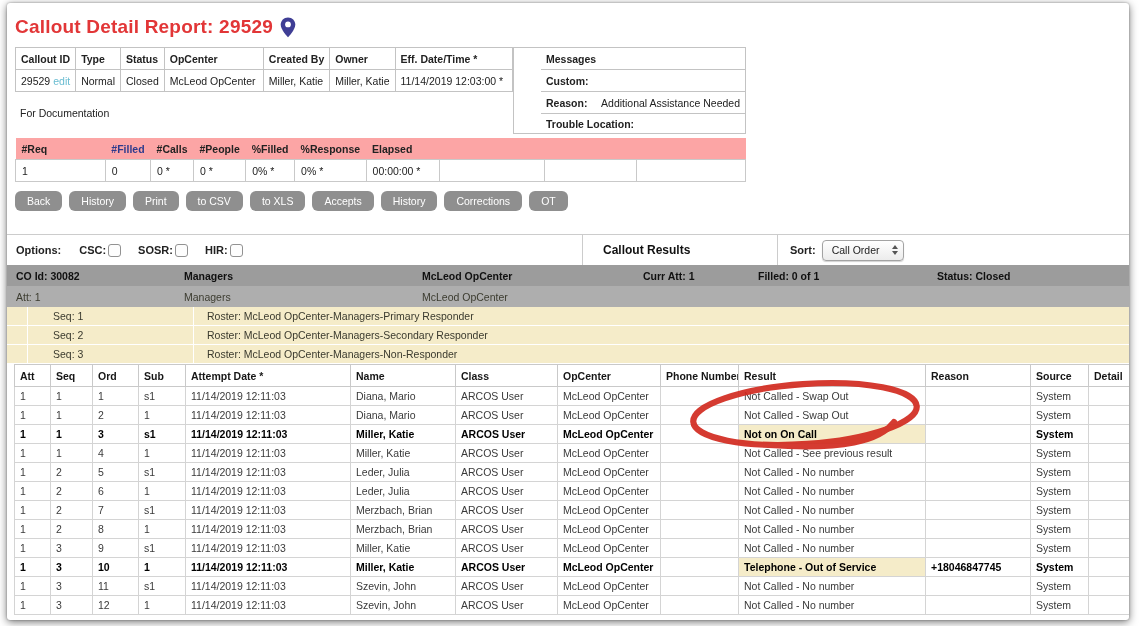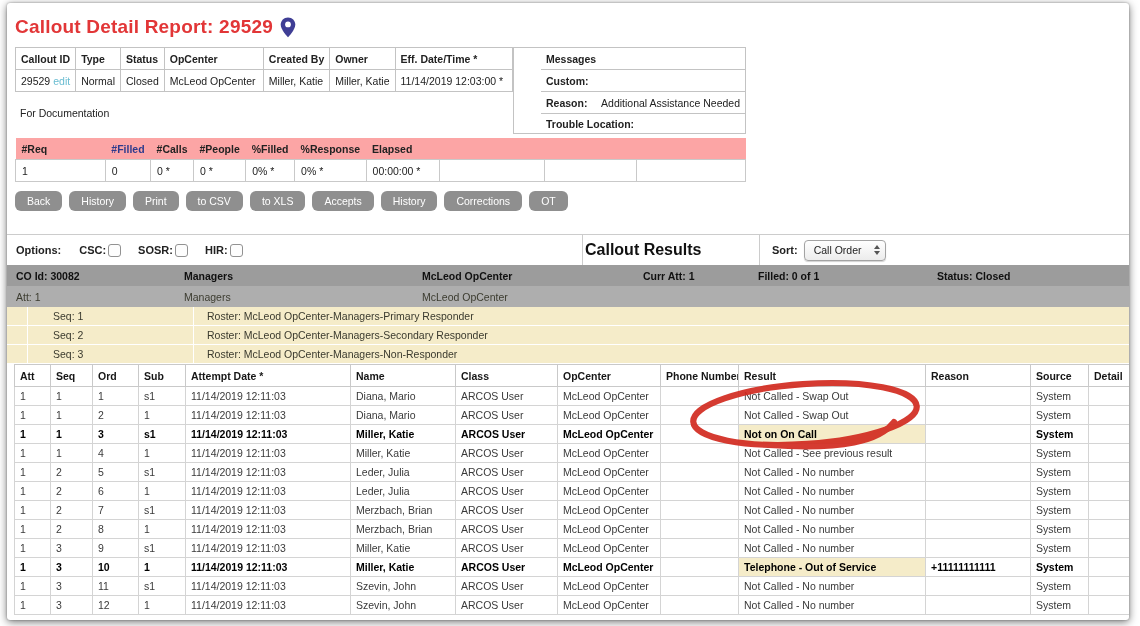--- a/index.html
+++ b/index.html
@@ -34,21 +34,21 @@
     font-size:10.5px;padding:4px 12px;font-family:inherit;cursor:pointer;}
   
   .results-band{margin-top:23px;border-top:1px solid #ccc;height:30px;display:flex;align-items:stretch;
     font-size:11px;color:#222;}
   .band-left{width:566px;display:flex;align-items:center;padding-left:9px;}
   .band-left b{margin-right:18px;text-align:right;}
   .chk-group{display:flex;align-items:center;margin-right:17px;font-weight:bold;}
   .checkbox{width:11px;height:11px;border:1px solid #929292;border-radius:3px;background:#fdfdfd;
     display:inline-block;margin-left:2px;cursor:pointer;}
   .band-mid{width:174px;border-left:1px solid #ccc;display:flex;align-items:center;
-    padding-left:2px;font-size:16px;font-weight:bold;color:#111;}
+    padding-left:20px;font-size:12px;font-weight:bold;color:#111;}
   .band-right{flex:1;border-left:1px solid #ccc;display:flex;align-items:center;padding-left:12px;gap:6px;}
   .band-right b{font-size:11px;}
   .select{display:inline-flex;align-items:center;border:1px solid #a3a3a3;border-radius:4px;
     background:linear-gradient(#ffffff,#ececec);height:19px;padding:0 5px 0 9px;gap:12px;
     font-size:10.5px;box-shadow:0 1px 1px rgba(0,0,0,.18);cursor:pointer;}
   .stepper{display:flex;flex-direction:column;gap:2px;}
   .tri-up{width:0;height:0;border-left:3.5px solid transparent;border-right:3.5px solid transparent;border-bottom:4.5px solid #555;}
   .tri-dn{width:0;height:0;border-left:3.5px solid transparent;border-right:3.5px solid transparent;border-top:4.5px solid #555;}
   
   .co-row{background:#9c9c9c;height:21px;display:flex;align-items:center;font-weight:bold;
@@ -434,21 +434,21 @@
           <td>1</td>
           <td>3</td>
           <td>10</td>
           <td>1</td>
           <td>11/14/2019 12:11:03</td>
           <td>Miller, Katie</td>
           <td>ARCOS User</td>
           <td>McLeod OpCenter</td>
           <td></td>
           <td class="hl">Telephone - Out of Service</td>
-          <td>+11111111111</td>
+          <td>+18046847745</td>
           <td>System</td>
           <td></td>
         </tr>
         <tr>
           <td>1</td>
           <td>3</td>
           <td>11</td>
           <td>s1</td>
           <td>11/14/2019 12:11:03</td>
           <td>Szevin, John</td>

